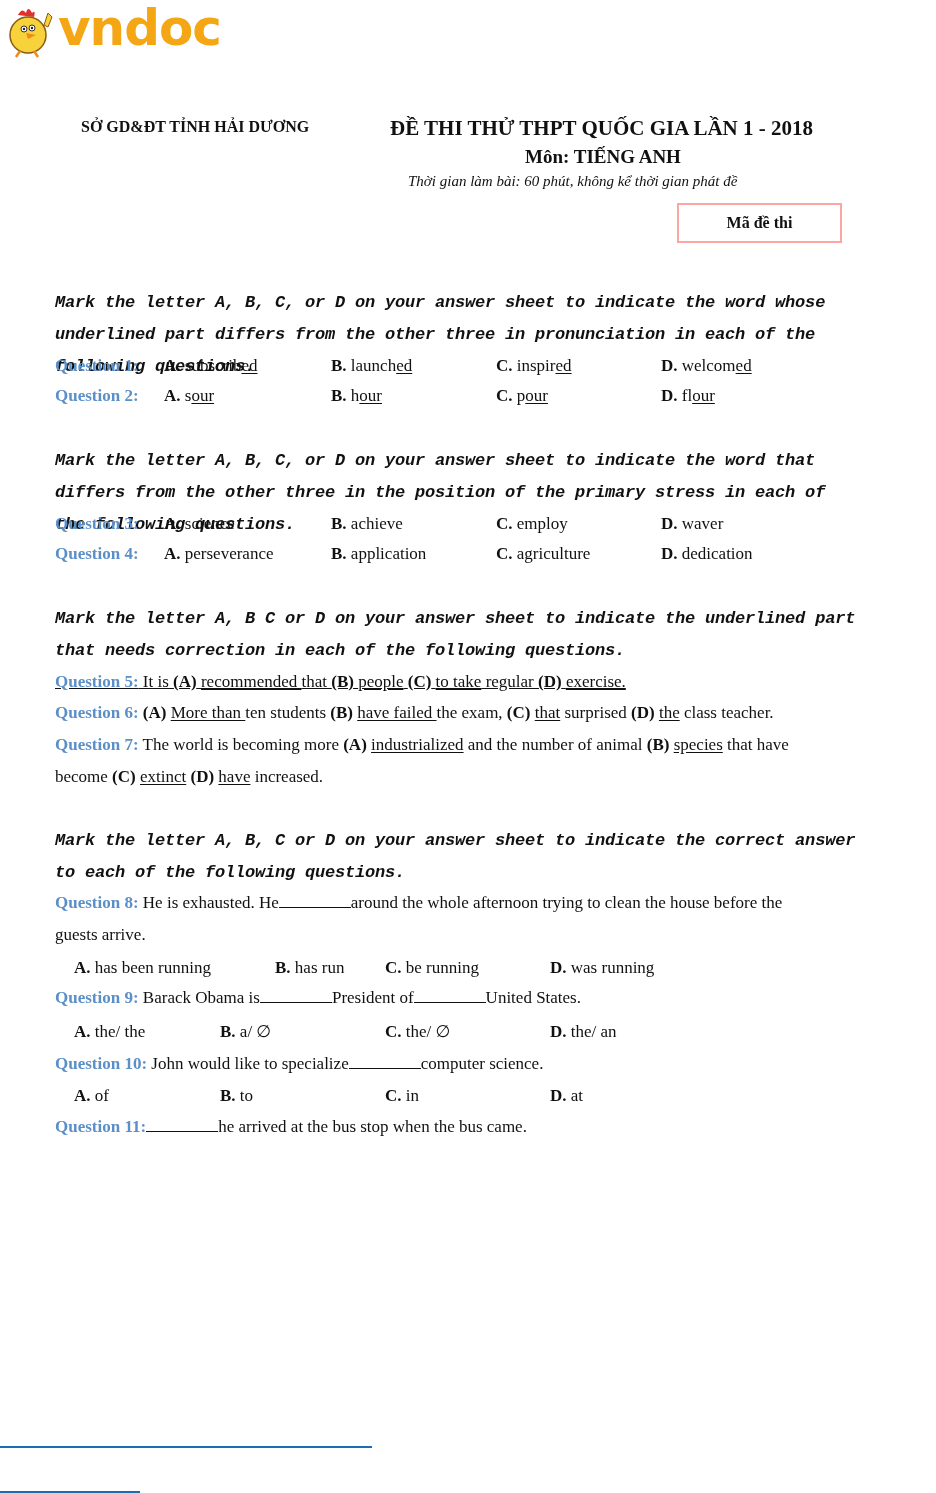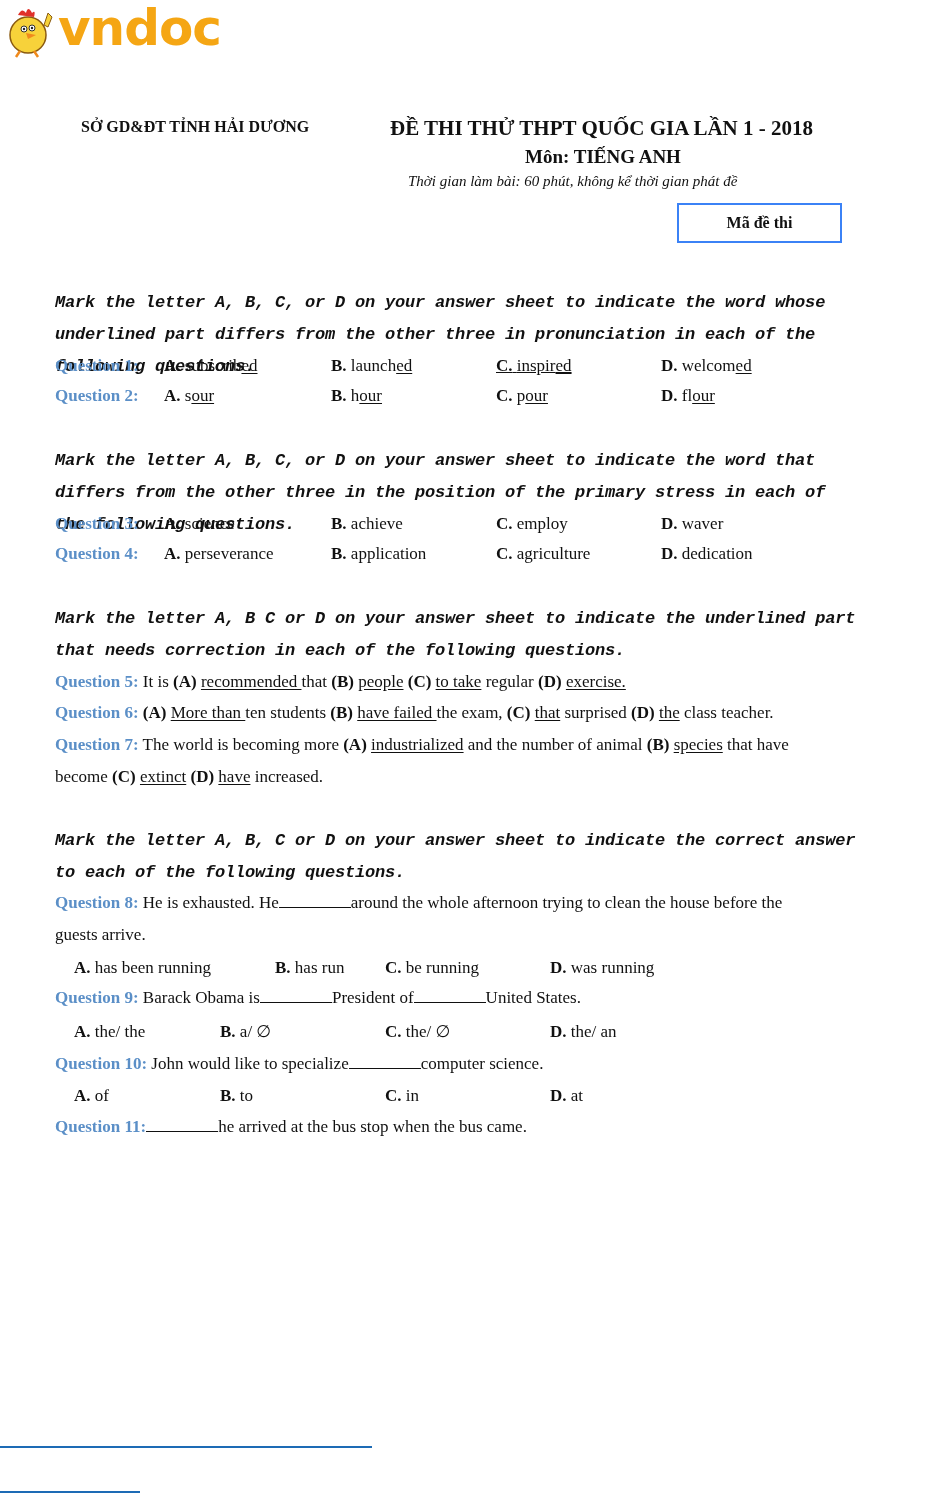--- a/index.html
+++ b/index.html
@@ -6,21 +6,21 @@
   body { width: 936px; height: 1493px; position: relative; overflow: hidden;
          font-family: "Liberation Serif", "DejaVu Serif", serif; color: #111; }
   .logo { position: absolute; left: 4px; top: 2px; height: 58px; display: flex; align-items: center; }
   .logo-chick { width: 52px; height: 56px; position: relative; }
   .logo-text { font-family: "DejaVu Sans", sans-serif; font-weight: bold; font-size: 50px; color: #f5a614;
                letter-spacing: -1px; line-height: 1; margin-left: 2px; margin-top: -6px; }
   .hdr-left { position: absolute; left: 81px; top: 118px; font-size: 16px; font-weight: bold; }
   .hdr-title { position: absolute; left: 390px; top: 116px; font-size: 21px; font-weight: bold; }
   .hdr-subject { position: absolute; left: 525px; top: 146px; font-size: 19px; font-weight: bold; }
   .hdr-time { position: absolute; left: 408px; top: 173px; font-size: 15px; font-style: italic; }
-  .code-box { position: absolute; left: 677px; top: 203px; width: 161px; height: 36px; border: 2px solid #3b82f6;
+  .code-box { position: absolute; left: 677px; top: 203px; width: 161px; height: 36px; border: 2px solid #fca5a5;
               display: flex; align-items: center; justify-content: center; font-weight: bold; font-size: 16px; }
   .instr { position: absolute; left: 55px; width: 810px; font-style: italic; font-weight: bold; font-size: 17px;
            line-height: 32px; letter-spacing: -0.2px; font-family: Liberation Mono, monospace; }
   .row { position: absolute; left: 55px; font-size: 17px; white-space: nowrap; height: 22px; line-height: 22px; }
   .qlabel { color: #5b8fc7; font-weight: bold; }
   .opt { position: absolute; top: 0; white-space: nowrap; }
   .opt b { font-weight: bold; }
   u { text-decoration: underline; text-underline-offset: 2px; }
   .blank { display: inline-block; width: 72px; border-bottom: 1px solid #111; height: 14px; vertical-align: baseline; }
   .line { position: absolute; left: 55px; font-size: 17px; white-space: nowrap; }
@@ -54,21 +54,21 @@
 <div class="code-box">
   <span>Mã đề thi</span>
 </div>
 
 <div class="instr" style="top:287px;">Mark the letter A, B, C, or D on your answer sheet to indicate the word whose underlined part differs from the other three in pronunciation in each of the following questions.</div>
 
 <div class="row" style="top:355px;">
   <span class="qlabel">Question 1:</span>
   <span class="opt" style="left:109px;"><b>A.</b> <span>subscrib</span><u>ed</u></span>
   <span class="opt" style="left:276px;"><b>B.</b> <span>launch</span><u>ed</u></span>
-  <span class="opt" style="left:441px;text-decoration:underline;"><b>C.</b> <span>inspir</span><u>ed</u></span>
+  <span class="opt" style="left:441px;"><b>C.</b> <span>inspir</span><u>ed</u></span>
   <span class="opt" style="left:606px;"><b>D.</b> <span>welcom</span><u>ed</u></span>
 </div>
 <div class="row" style="top:385px;">
   <span class="qlabel">Question 2:</span>
   <span class="opt" style="left:109px;"><b>A.</b> <span>s</span><u>our</u></span>
   <span class="opt" style="left:276px;"><b>B.</b> <span>h</span><u>our</u></span>
   <span class="opt" style="left:441px;"><b>C.</b> <span>p</span><u>our</u></span>
   <span class="opt" style="left:606px;"><b>D.</b> <span>fl</span><u>our</u></span>
 </div>
 
@@ -84,21 +84,21 @@
 <div class="row" style="top:543px;">
   <span class="qlabel">Question 4:</span>
   <span class="opt" style="left:109px;text-align:center;"><b>A.</b> <span>perseverance</span></span>
   <span class="opt" style="left:276px;"><b>B.</b> <span>application</span></span>
   <span class="opt" style="left:441px;"><b>C.</b> <span>agriculture</span></span>
   <span class="opt" style="left:606px;"><b>D.</b> <span>dedication</span></span>
 </div>
 
 <div class="instr" style="top:603px;">Mark the letter A, B C or D on your answer sheet to indicate the underlined part that needs correction in each of the following questions.</div>
 
-<div class="line" style="top:672px;">
+<div class="line" style="top:672px;text-decoration:underline;">
   <span class="qlabel">Question 5:</span><span> It is </span><b>(A)</b> <u>recommended </u><span>that </span><b>(B)</b> <u>people</u><span> </span><b>(C)</b> <u>to take</u><span> regular </span><b>(D)</b> <u>exercise.</u>
 </div>
 <div class="line" style="top:703px;">
   <span class="qlabel">Question 6:</span><span> </span><b>(A)</b> <u>More than </u><span>ten students </span><b>(B)</b> <u>have failed </u><span>the exam, </span><b>(C)</b> <u>that</u><span> surprised </span><b>(D)</b> <u>the</u><span> class teacher.</span>
 </div>
 <div class="line" style="top:735px;">
   <span class="qlabel">Question 7:</span><span> The world is becoming more </span><b>(A)</b> <u>industrialized</u><span> and the number of animal </span><b>(B)</b> <u>species</u><span> that have</span>
 </div>
 <div class="line" style="top:767px;">
   <span>become </span><b>(C)</b> <u>extinct</u><span> </span><b>(D)</b> <u>have</u><span> increased.</span>

